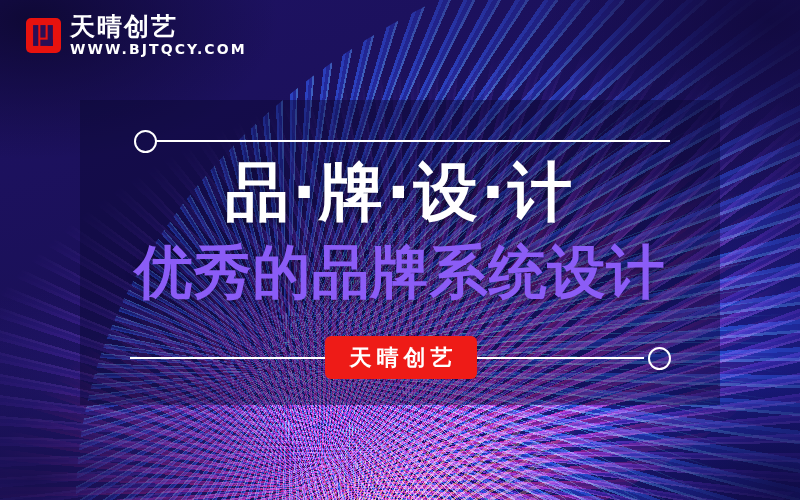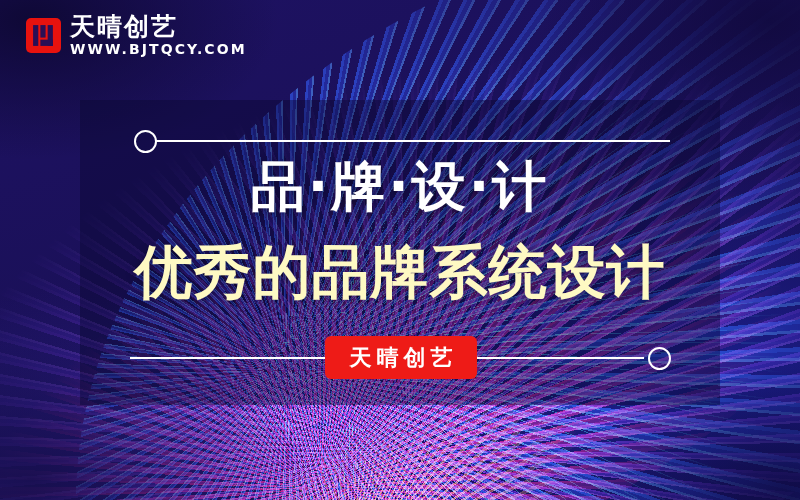--- a/index.html
+++ b/index.html
@@ -151,39 +151,39 @@
   .ring-bottom { left:648px; top:347px; }
 
   
   .headline {
     position:absolute;
     left:0; top:160px;
     width:800px;
     text-align:center;
     font-family:"DejaVu Sans", sans-serif;
     font-weight:bold;
-    font-size:54px;
+    font-size:64px;
     line-height:1;
     letter-spacing:3px;
     color:#ffffff;
     text-shadow:0 2px 10px rgba(0,0,0,.45);
     white-space:nowrap;
   }
 
   .subhead {
     position:absolute;
     left:0; top:243px;
     width:800px;
     text-align:center;
     font-family:"DejaVu Sans", sans-serif;
     font-weight:bold;
     font-size:58px;
     line-height:1;
     letter-spacing:1px;
-    color:#fef9c3;
+    color:#8b5cf6;
     text-shadow:0 2px 8px rgba(0,0,0,.4);
     white-space:nowrap;
   }
 
   
   .badge {
     position:absolute;
     left:325px; top:336px;
     width:152px; height:43px;
     background:#ee1b17;

